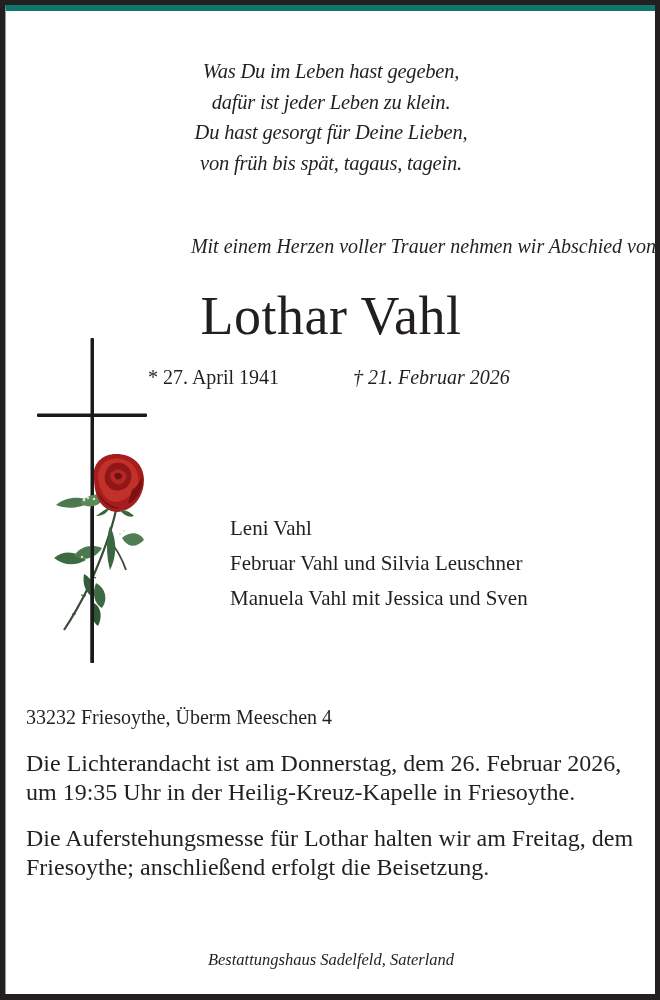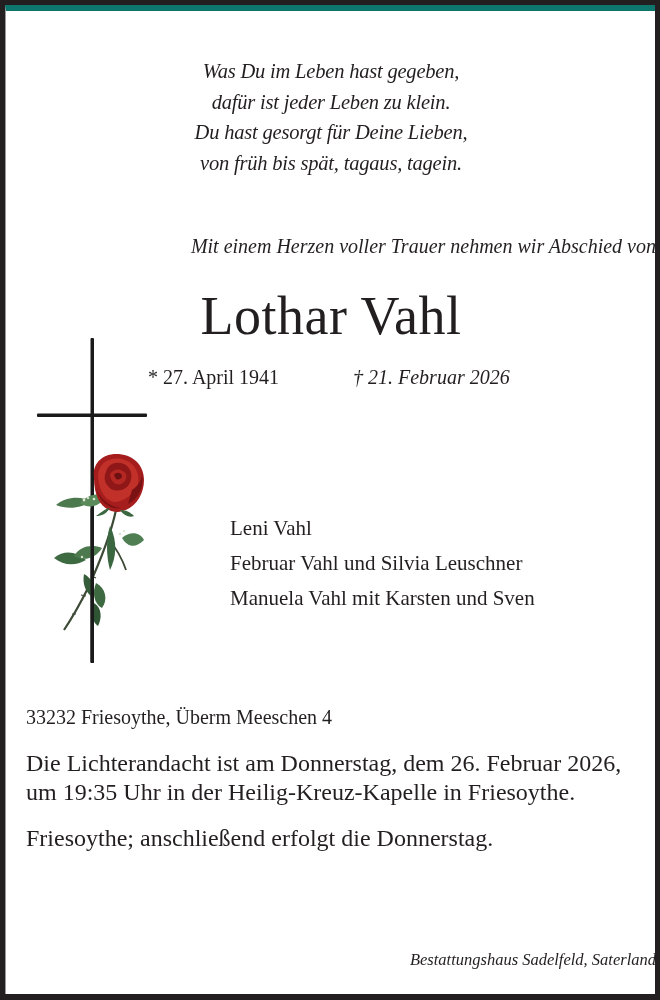--- a/index.html
+++ b/index.html
@@ -99,21 +99,21 @@
       font-size: 24px;
       line-height: 28.5px;
       white-space: nowrap;
     }
     .para1 { top: 738px; }
     .para2 { top: 813px; }
 
     .footer {
       left: 0; width: 650px;
       top: 937px;
-      text-align: right;
+      text-align: center;
       font-style: italic;
       font-size: 16.5px;
       line-height: 24px;
       white-space: nowrap;
     }
   </style>
 </head>
 <body>
 
 <div class="page">
@@ -178,29 +178,30 @@
         <path d="M84 172 C88 178, 94 180, 98 178 C94 174, 90 172, 84 172 Z" fill="#3a6640"></path>
       </g>
 
       <rect x="54.5" y="170" width="3.5" height="155" fill="#1a1a1a" rx="1"></rect>
     </svg>
   </div>
 
   <div class="abs mourners">
     <div>Leni Vahl</div>
     <div>Februar Vahl und Silvia Leuschner</div>
-    <div>Manuela Vahl mit Karsten und Sven</div>
+    <div>Manuela Vahl mit Jessica und Sven</div>
   </div>
 
   <div class="abs address">33232 Friesoythe, Überm Meeschen 4</div>
 
   <div class="abs para para1">
     <div>Die Lichterandacht ist am Donnerstag, dem 26. Februar 2026,</div>
     <div>um 19:35 Uhr in der Heilig-Kreuz-Kapelle in Friesoythe.</div>
   </div>
 
   <div class="abs para para2">
-    <div>Friesoythe; anschließend erfolgt die Donnerstag.</div>
+    <div>Die Auferstehungsmesse für Lothar halten wir am Freitag, dem</div>
+    <div>Friesoythe; anschließend erfolgt die Beisetzung.</div>
   </div>
 
   <div class="abs footer">Bestattungshaus Sadelfeld, Saterland</div>
 
 </div>
 
 </body></html>

